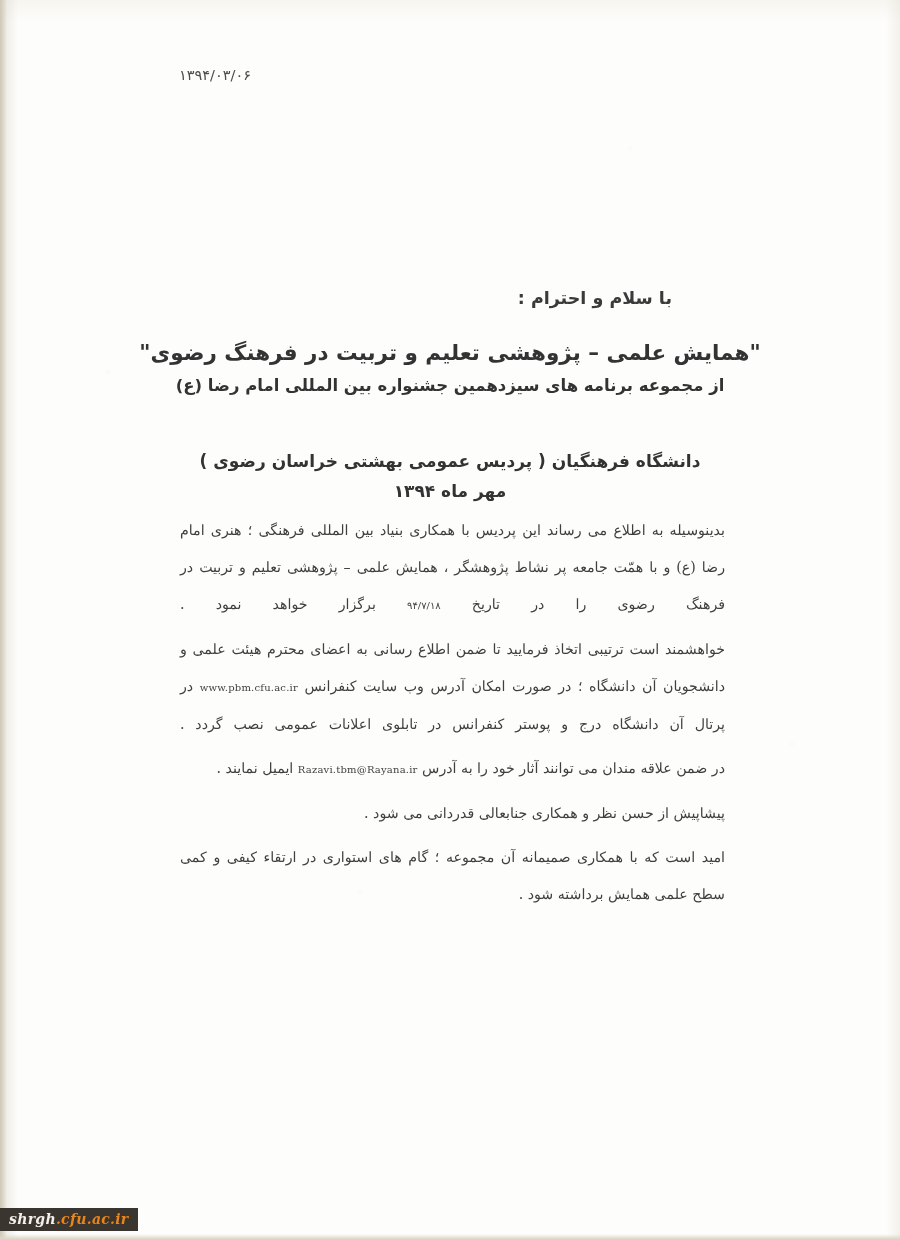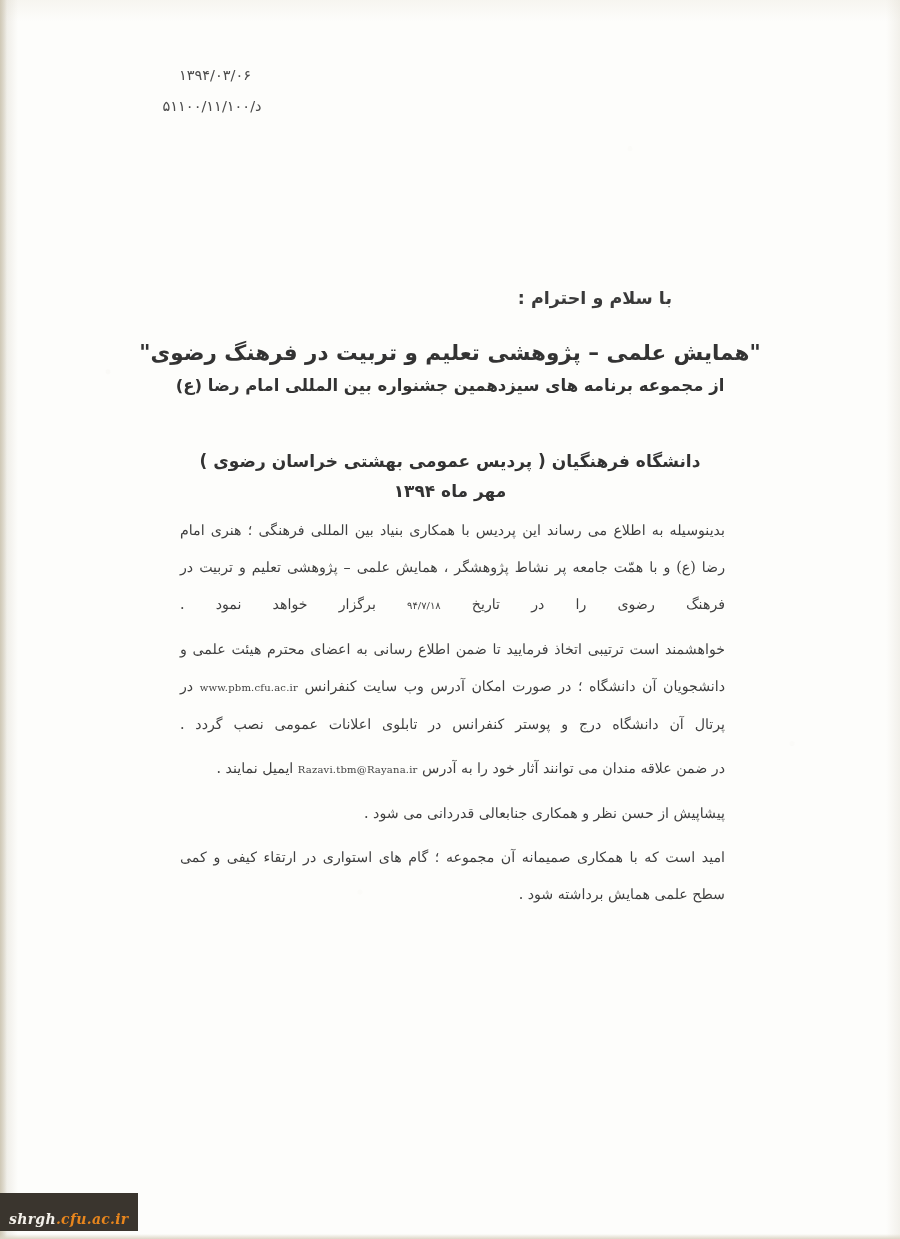--- a/index.html
+++ b/index.html
@@ -145,21 +145,21 @@
     font-size: 10px;
     letter-spacing: 0.2px;
   }
 
   
   .watermark {
     position: absolute;
     left: 0;
     bottom: 8px;
     background: #3a352e;
-    padding: 18px 9px 4px 9px;
+    padding: 3px 9px 4px 9px;
     font-family: "DejaVu Serif", serif;
     font-style: italic;
     font-weight: bold;
     font-size: 14px;
     direction: ltr;
     letter-spacing: 0.3px;
     white-space: nowrap;
   }
   .watermark .wm-a { color: #f4f1ea; }
   .watermark .wm-b { color: #e8861d; }
@@ -183,21 +183,20 @@
 <body>
 
 <div class="page">
 
   <div class="paper-noise"></div>
   <div class="edge-left"></div>
   <div class="edge-bottom"></div>
 
   <div class="meta">
     <div class="meta-date">۱۳۹۴/۰۳/۰۶</div>
-    <div class="meta-num">د/۵۱۱۰۰/۱۱/۱۰۰</div>
   </div>
 
 
   <div class="salutation">با سلام و احترام :</div>
 
   <div class="title-block">
     <div class="title-main">"همایش علمی – پژوهشی تعلیم و تربیت در فرهنگ رضوی"</div>
     <div class="title-sub">از مجموعه برنامه های سیزدهمین جشنواره بین المللی امام رضا (ع)</div>
   </div>
 

